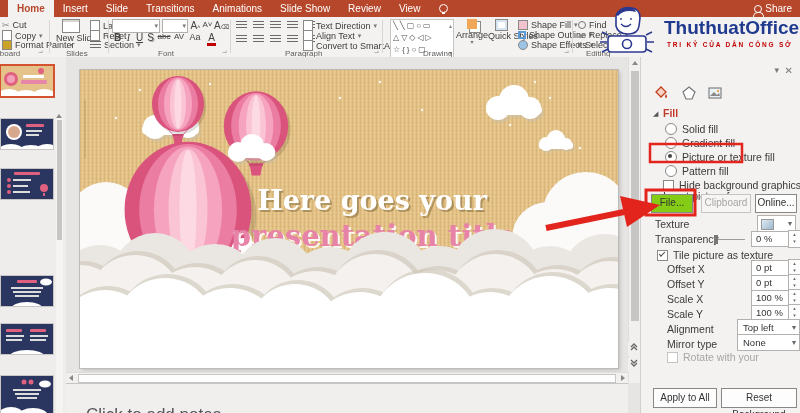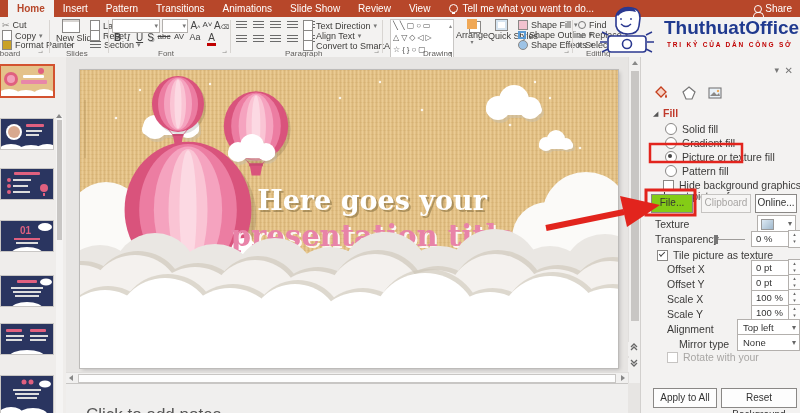--- a/index.html
+++ b/index.html
@@ -75,29 +75,28 @@
   
   .annot{left:0;top:0;z-index:80;pointer-events:none}
 </style>
 </head>
 <body>
 
 <div class="abs titlebar">
   <span style="width:8px"></span>
   <span class="tab active">Home</span>
   <span class="tab">Insert</span>
-  <span class="tab">Pattern</span>
+  <span class="tab">Slide</span>
   <span class="tab">Transitions</span>
   <span class="tab">Animations</span>
   <span class="tab">Slide Show</span>
   <span class="tab">Review</span>
   <span class="tab">View</span>
   <span class="tellme">
       <span class="bulb"></span>
-      <span>Tell me what you want to do...</span>
     </span>
   <span class="share">
       <span class="person"></span>
       <span>Share</span>
     </span>
 </div>
 
 <div class="abs ribbon">
 
   <div class="rbtn" style="left:2px;top:3px">
@@ -292,30 +291,20 @@
         <rect width="52" height="30" fill="#2A3560"></rect>
         <rect x="13" y="3" width="26" height="3" rx="1" fill="#E0607F"></rect>
         <circle cx="8" cy="11" r="2" fill="#E0607F"></circle>
         <rect x="12" y="10" width="18" height="2" fill="#DDD"></rect>
         <circle cx="8" cy="17" r="2" fill="#E0607F"></circle>
         <rect x="12" y="16" width="15" height="2" fill="#DDD"></rect>
         <circle cx="8" cy="23" r="2" fill="#E0607F"></circle>
         <rect x="12" y="22" width="17" height="2" fill="#DDD"></rect>
         <circle cx="43" cy="19" r="4" fill="#E0607F"></circle>
         <rect x="42" y="24" width="2" height="3" fill="#E0607F"></rect>
-      </svg>
-  </div>
-  <div class="thumb" style="top:164px">
-    <svg width="52" height="30">
-        <rect width="52" height="30" fill="#2A3560"></rect>
-        <text x="19" y="13" font-size="10" font-weight="bold" fill="#E0607F" font-family="Liberation Sans,sans-serif">01</text>
-        <ellipse cx="44" cy="6" rx="7" ry="4" fill="#FFF"></ellipse>
-        <rect x="13" y="17" width="26" height="2" fill="#E0607F"></rect>
-        <rect x="15" y="21" width="22" height="2" fill="#DDD"></rect>
-        <ellipse cx="26" cy="33" rx="16" ry="7" fill="#FFF"></ellipse>
       </svg>
   </div>
   <div class="thumb" style="top:219px">
     <svg width="52" height="30">
         <rect width="52" height="30" fill="#2A3560"></rect>
         <rect x="16" y="4" width="20" height="3" rx="1" fill="#E0607F"></rect>
         <rect x="10" y="11" width="32" height="2" fill="#DDD"></rect>
         <rect x="12" y="15" width="28" height="2" fill="#DDD"></rect>
         <rect x="14" y="19" width="24" height="2" fill="#DDD"></rect>
         <ellipse cx="45" cy="6" rx="6" ry="3.5" fill="#FFF"></ellipse>
@@ -656,21 +645,21 @@
   <div class="vbox" style="left:110px;top:233px">100 %</div>
   <div class="spin" style="left:147px;top:232px">▴<br>▾</div>
 
   <div class="plabel" style="left:26px;top:251px">Scale Y</div>
   <div class="vbox" style="left:110px;top:248px">100 %</div>
   <div class="spin" style="left:147px;top:247px">▴<br>▾</div>
 
   <div class="plabel" style="left:26px;top:266px">Alignment</div>
   <div class="drop" style="left:96px;top:262px;width:56px"><span>Top left</span><span class="da">▾</span></div>
 
-  <div class="plabel" style="left:38px;top:281px">Mirror type</div>
+  <div class="plabel" style="left:26px;top:281px">Mirror type</div>
   <div class="drop" style="left:96px;top:277px;width:56px"><span>None</span><span class="da">▾</span></div>
 
   <div class="prow" style="top:294px;left:26px">
       <span class="check dis"></span>
       <span class="plabel dis" style="position:static">Rotate with your</span>
     </div>
 
   <div class="pbtn" style="left:12px;top:331px;width:62px;height:18px;line-height:17px">Apply to All</div>
   <div class="pbtn" style="left:80px;top:331px;width:74px;height:18px;line-height:17px">Reset Background</div>
 </div>

